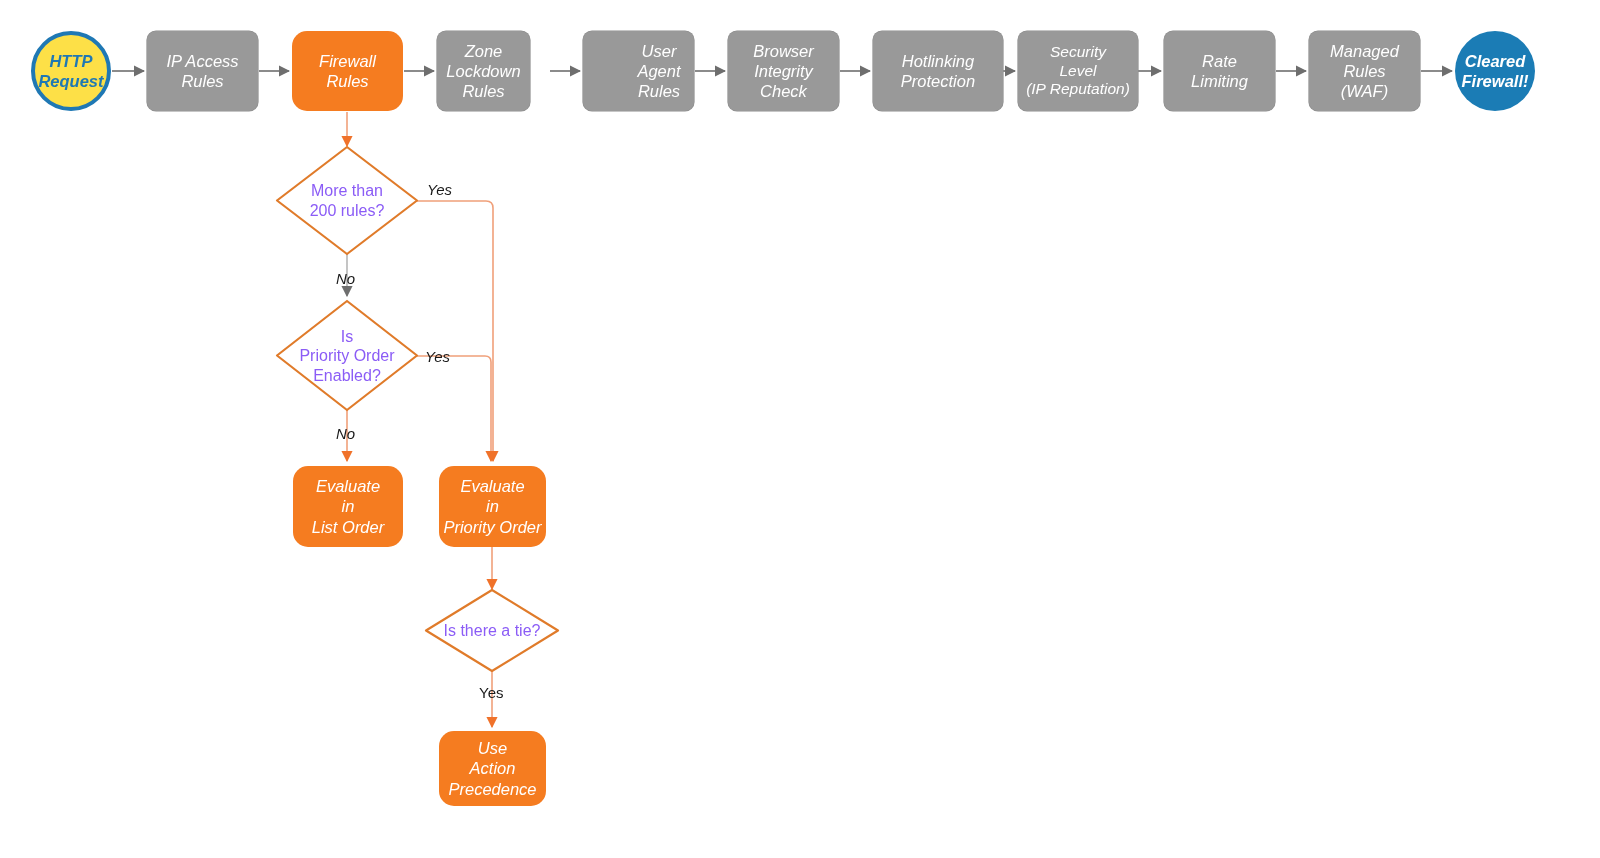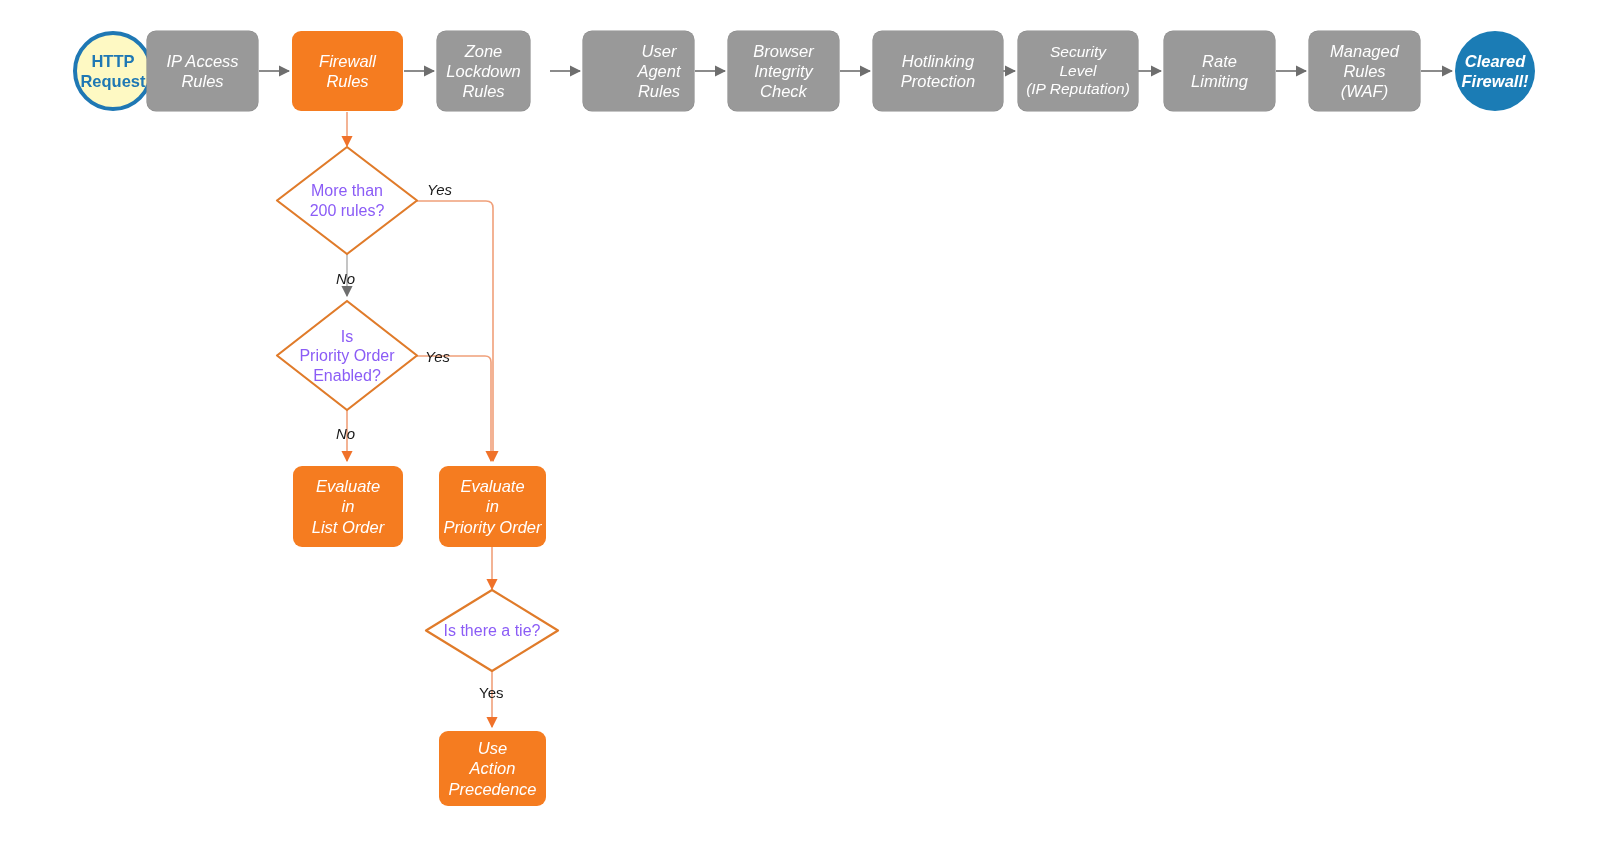--- a/index.html
+++ b/index.html
@@ -42,34 +42,34 @@
     background: #999999;
     border-radius: 9px;
     color: #ffffff;
     font-style: italic;
     font-size: 16.5px;
     box-shadow: 0 0 0 0.6px #8d8d8d;
   }
 
   .box-orange {
     background: #f57c20;
-    border-radius: 9px;
+    border-radius: 15px;
     color: #ffffff;
     font-style: italic;
     font-size: 16.5px;
   }
 
   .circle-outline {
     border: 4px solid #1f78b4;
     border-radius: 50%;
-    background: #fef9c3;
+    background: #fde047;
     color: #1f78b4;
+    font-style: italic;
     font-weight: bold;
     font-size: 16.5px;
-    margin-left: 42px;
   }
 
   .circle-filled {
     border-radius: 50%;
     background: #1b7cb5;
     color: #ffffff;
     font-style: italic;
     font-weight: bold;
     font-size: 16.5px;
   }

